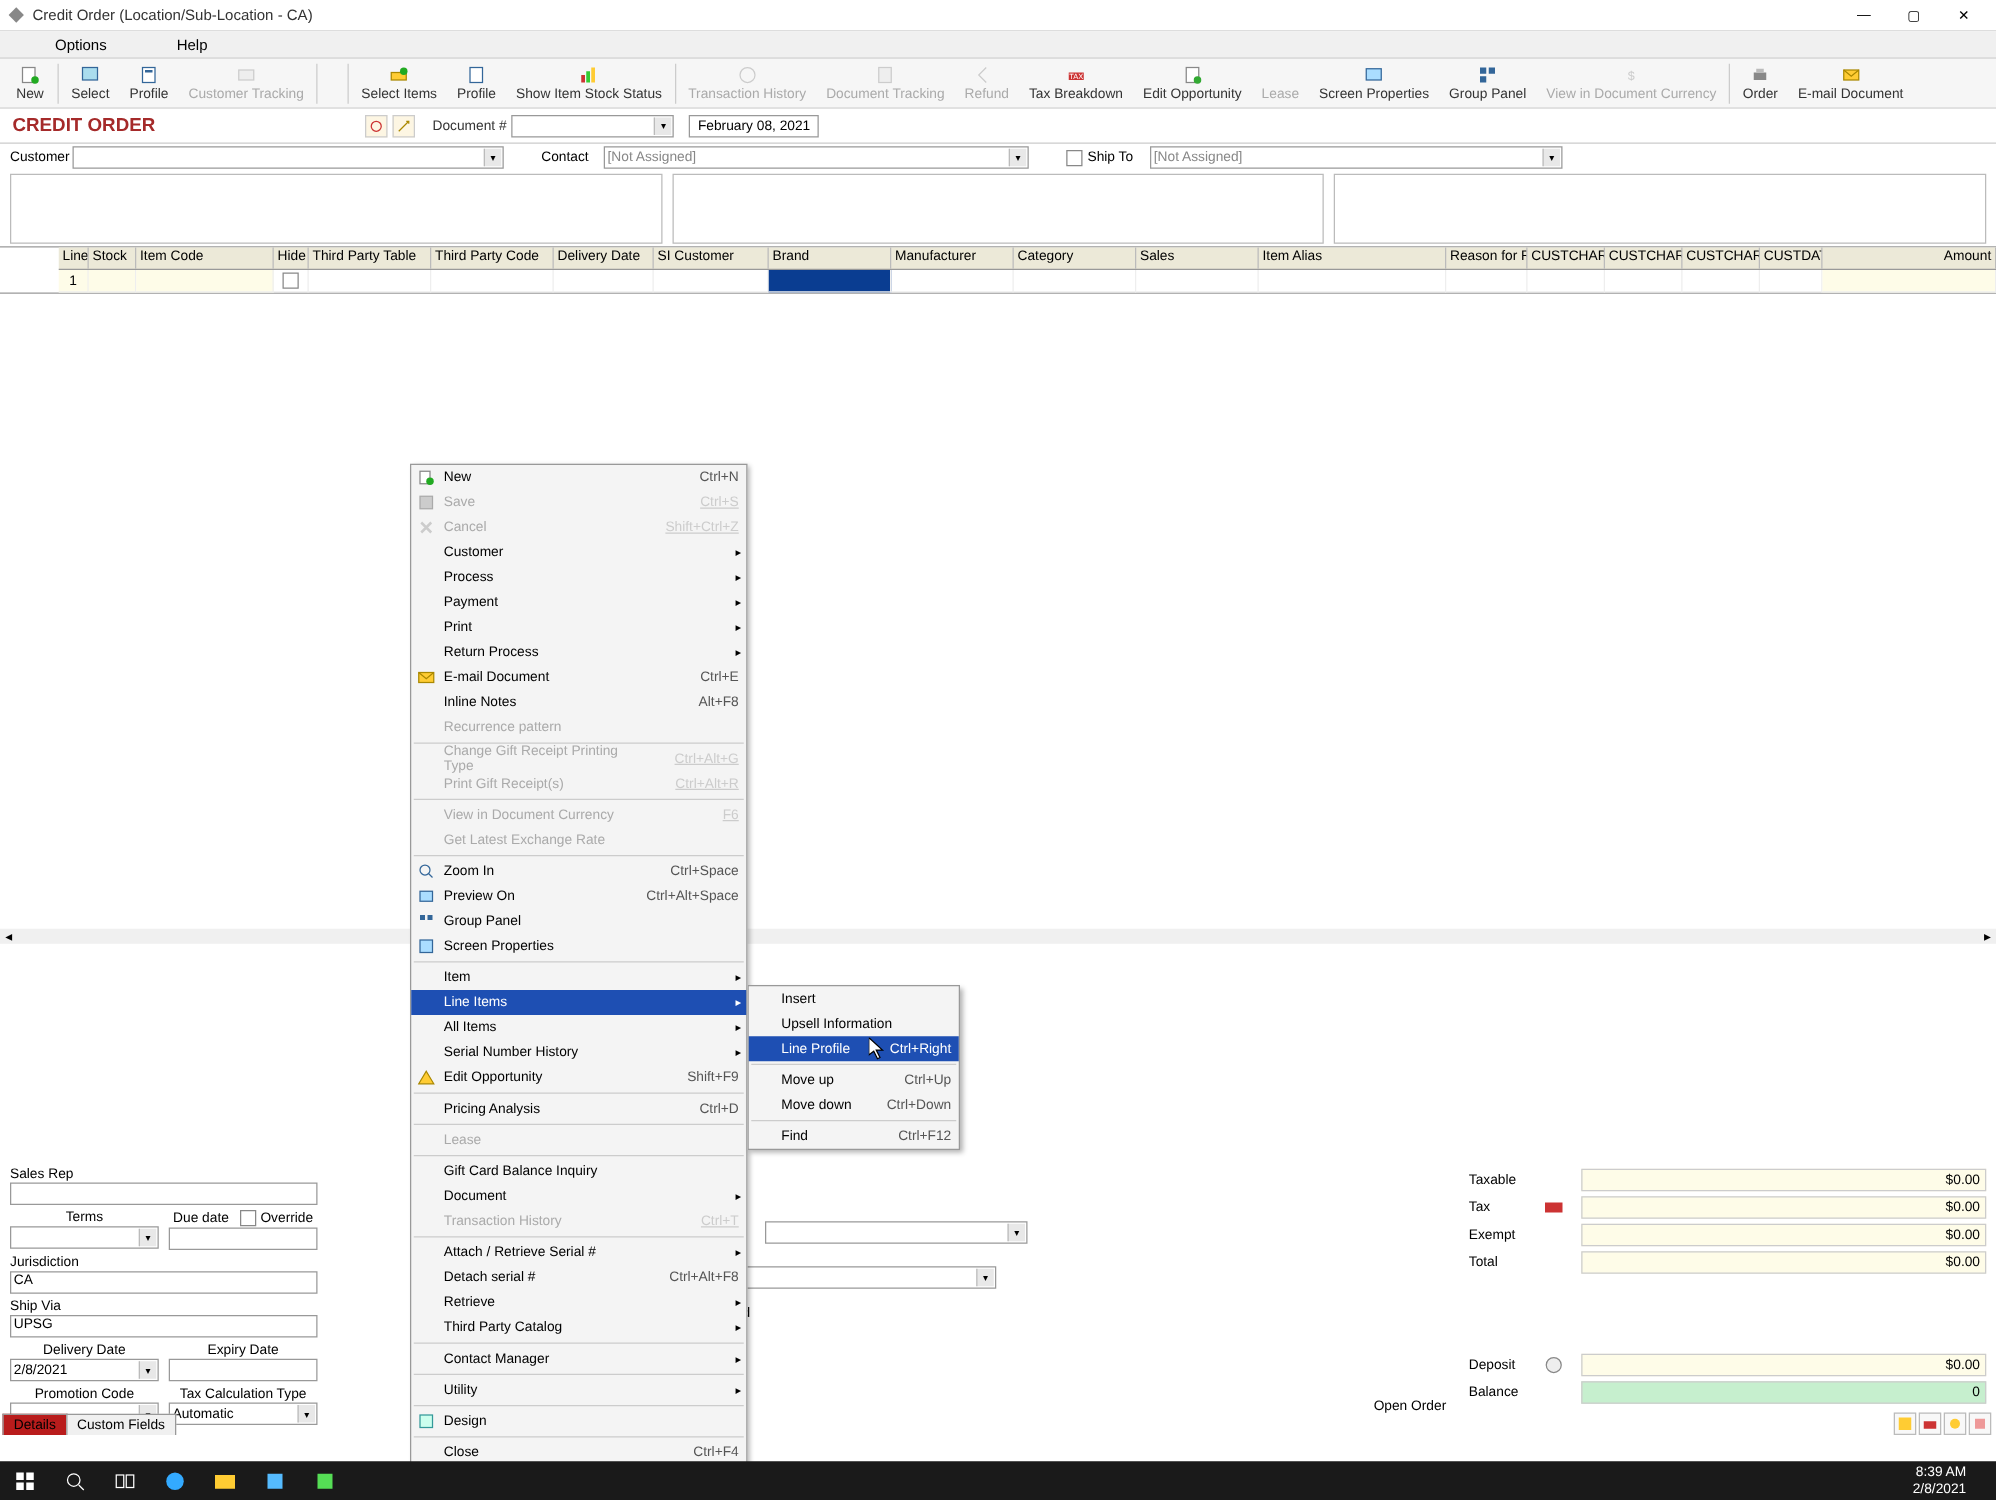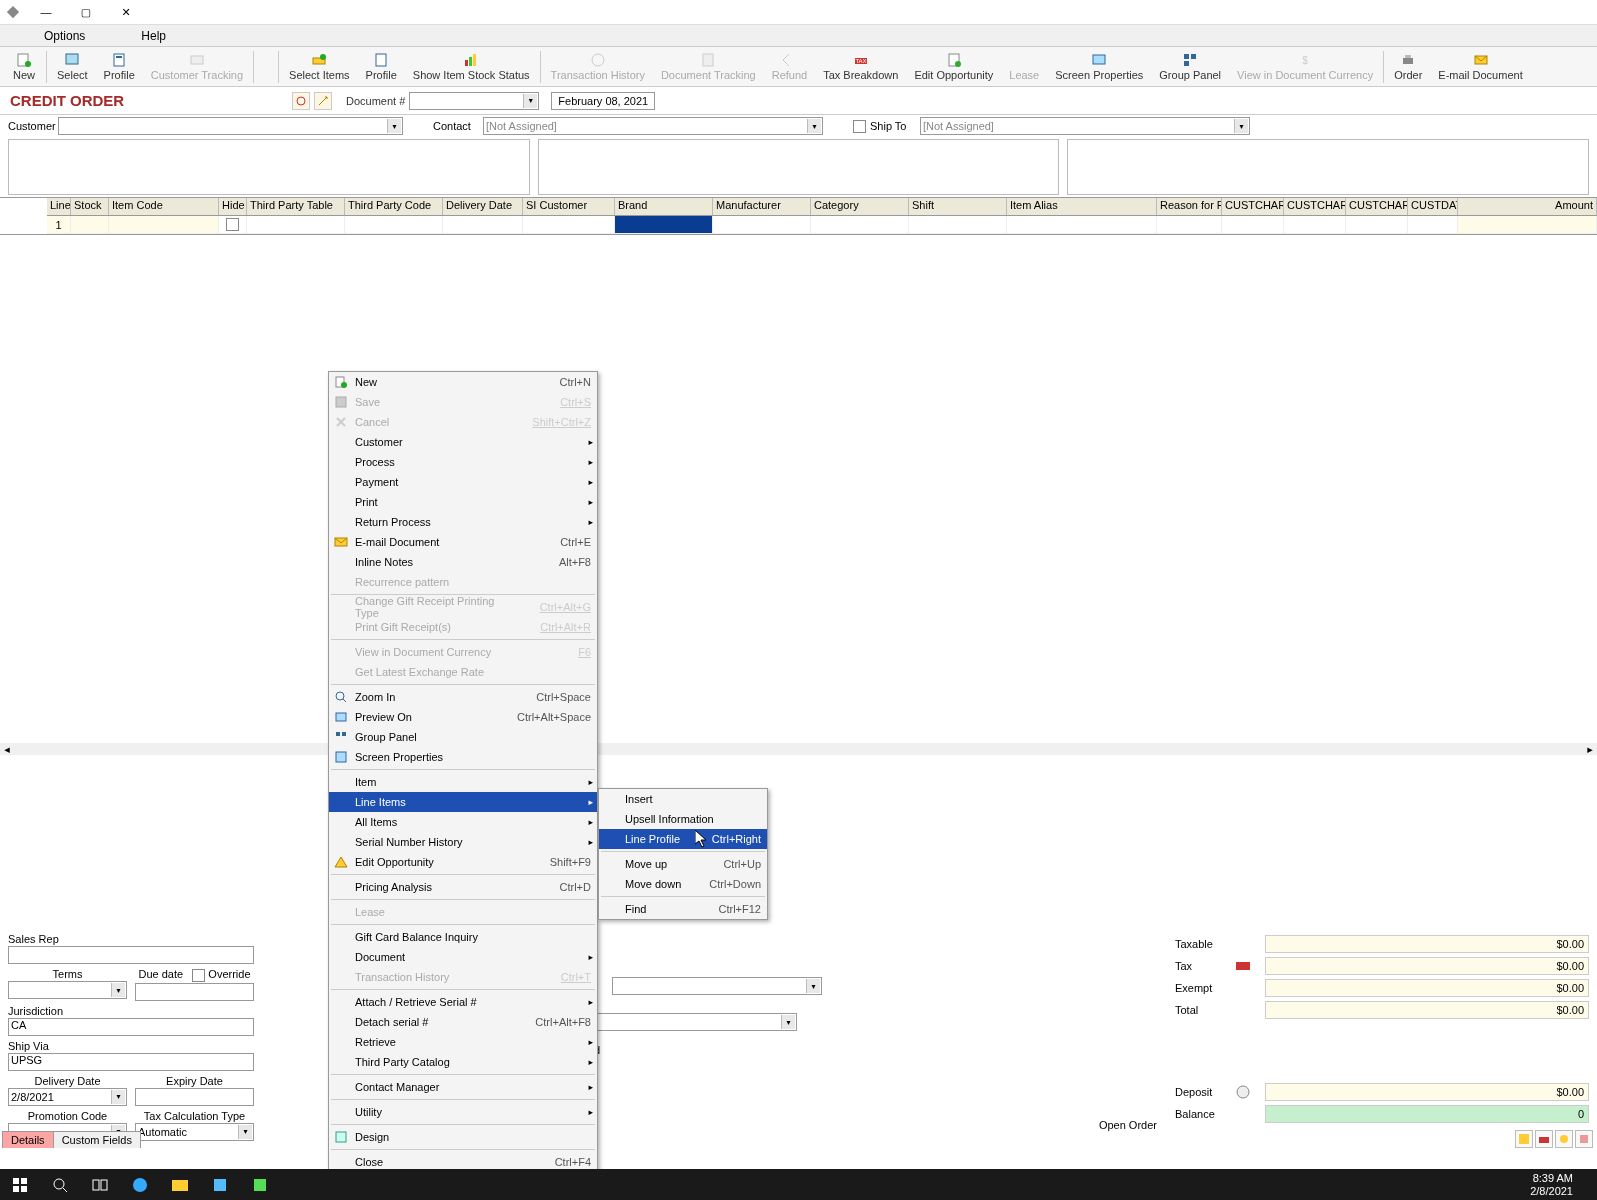--- a/index.html
+++ b/index.html
@@ -53,38 +53,39 @@
 .fgroup { margin-bottom: 4px; }
 .fgroup .flabel { font-size: 11px; display: block; margin-bottom: 1px; }
 .finput { border: 1px solid #999; height: 18px; width: 100%; padding: 0 2px; font-size: 11px; background: #fff; }
 .two-col { display: flex; gap: 8px; text-align: center; }
 .two-col > div { flex: 1; }
 .total-row { display: flex; align-items: center; height: 22px; }
 .total-row .tl { width: 60px; }
 .total-row .tv { flex: 1; background: #fefce8; border: 1px solid #ccc; text-align: right; padding: 2px 4px; height: 18px; }
 .tabs { position: absolute; bottom: 31px; left: 2px; display: flex; font-size: 11px; }
 .tab { border: 1px solid #999; padding: 2px 8px; background: #f0f0f0; margin-right: -1px; border-bottom: none; }
-.tab.active { background: #fca5a5; }
+.tab.active { background: #b91c1c; }
 .tray { position: absolute; bottom: 31px; right: 4px; display: flex; gap: 2px; }
 .tray div { width: 18px; height: 18px; border: 1px solid #bbb; background: #f8f8f8; display: flex; align-items: center; justify-content: center; }
 .taskbar { position: absolute; bottom: 0; left: 0; right: 0; height: 31px; background: #1a1a1a; display: flex; align-items: center; color: #fff; font-size: 11px; }
 .taskbar .tb-item { width: 40px; height: 31px; display: flex; align-items: center; justify-content: center; }
 .taskbar .clock { margin-left: auto; text-align: right; padding-right: 24px; line-height: 13px; }
 svg { display: block; }
 .chk { width: 13px; height: 13px; border: 1px solid #888; background: #fff; display: inline-block; vertical-align: middle; }
 .na { color: #888; }
 .cursor { position: absolute; top: 830px; left: 695px; z-index: 9999; }
 </style>
 </head>
 <body>
 
 <div class="titlebar">
   <svg class="app-icon" viewBox="0 0 16 16">
       <polygon points="8,1 15,8 8,15 1,8" fill="#888"></polygon>
     </svg>
+  <span class="title">Credit Order (Location/Sub-Location - CA)</span>
   <div class="winbtn">—</div>
   <div class="winbtn">▢</div>
   <div class="winbtn">✕</div>
 </div>
 
 <div class="menubar">
   <span>Options</span>
   <span>Help</span>
 </div>
 
@@ -266,21 +267,21 @@
     <div style="width:38px">Stock</div>
     <div style="width:110px">Item Code</div>
     <div style="width:28px">Hide</div>
     <div style="width:98px">Third Party Table</div>
     <div style="width:98px">Third Party Code</div>
     <div style="width:80px">Delivery Date</div>
     <div style="width:92px">SI Customer</div>
     <div style="width:98px">Brand</div>
     <div style="width:98px">Manufacturer</div>
     <div style="width:98px">Category</div>
-    <div style="width:98px">Shift</div>
+    <div style="width:98px">Sales</div>
     <div style="width:150px">Item Alias</div>
     <div style="width:65px">Reason for R</div>
     <div style="width:62px">CUSTCHAR2</div>
     <div style="width:62px">CUSTCHAR3</div>
     <div style="width:62px">CUSTCHAR4</div>
     <div style="width:50px">CUSTDAT</div>
     <div style="flex:1;text-align:right">Amount</div>
   </div>
   <div class="grid-row">
     <div class="cell-cream" style="width:24px;justify-content:center">1</div>

